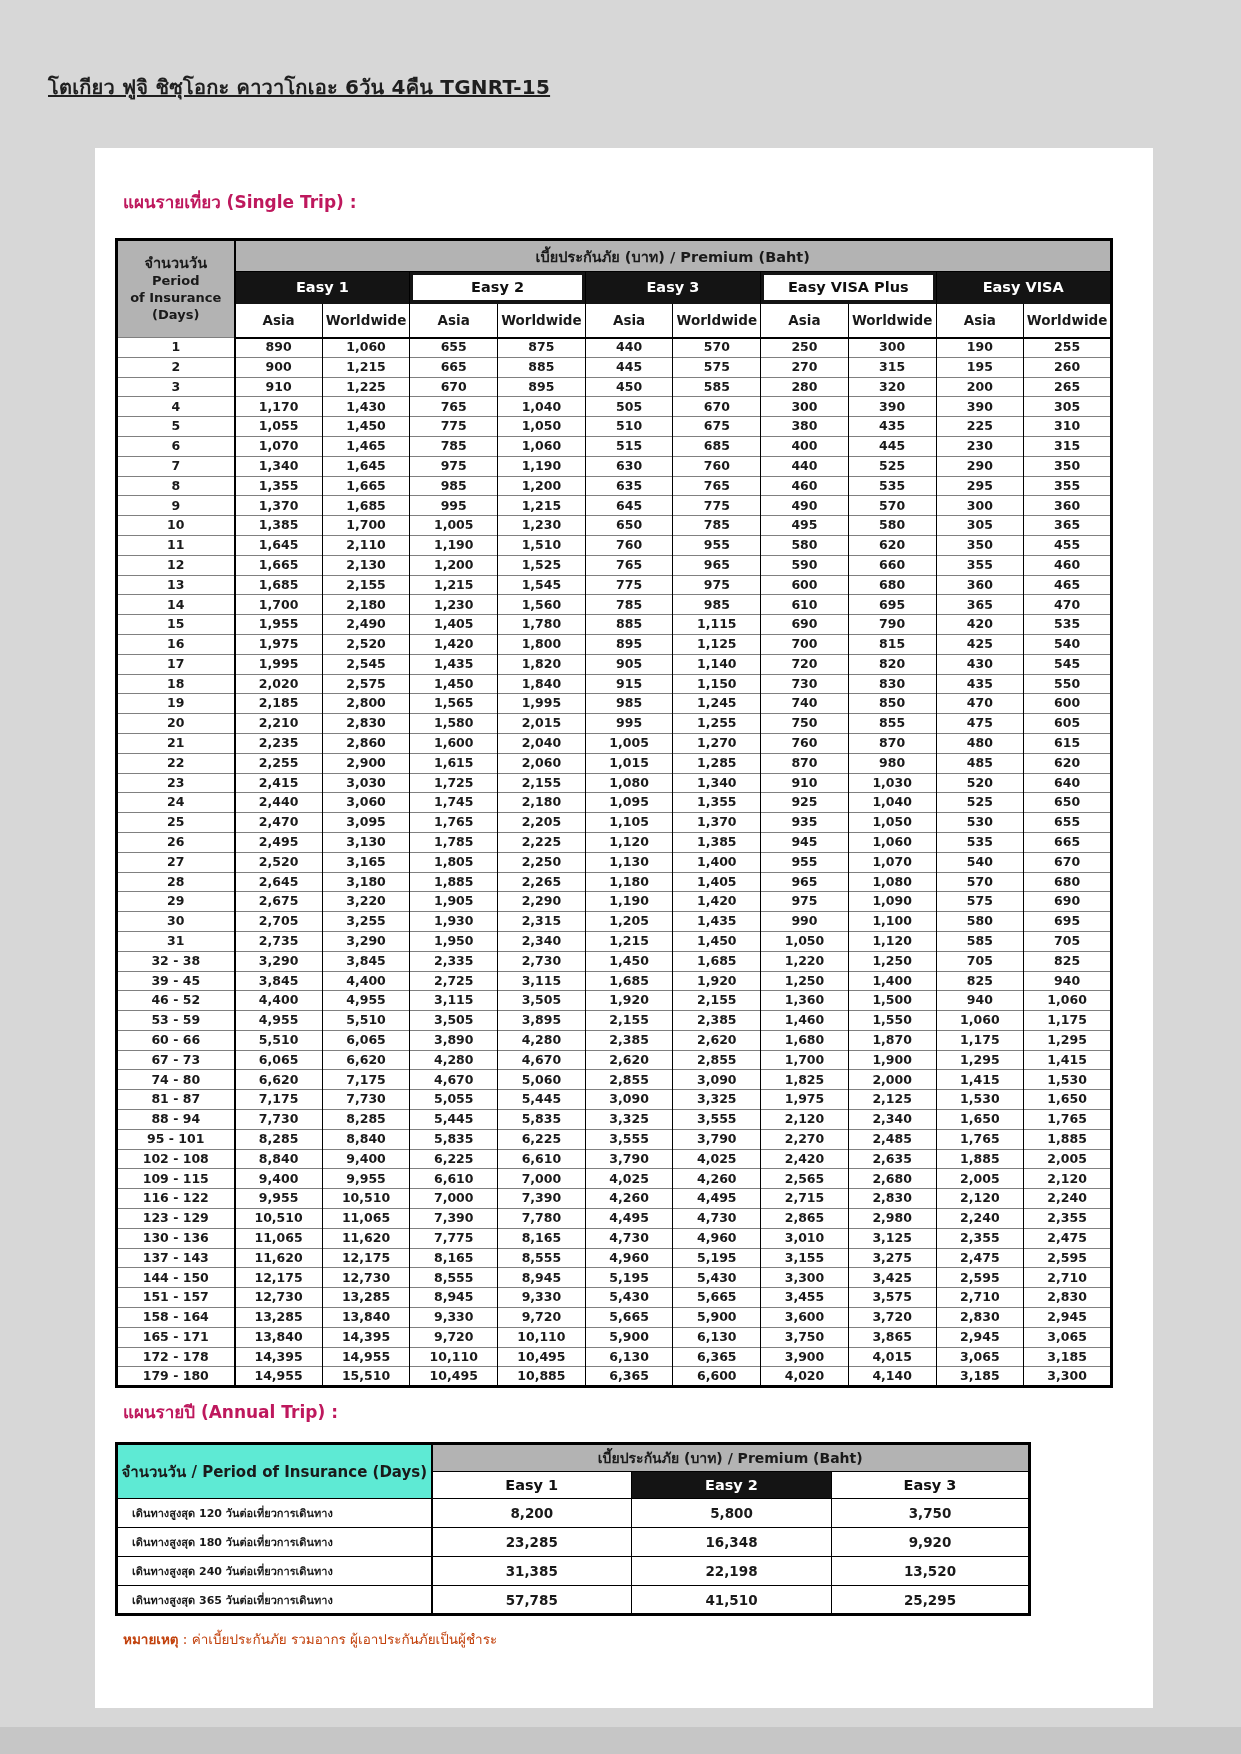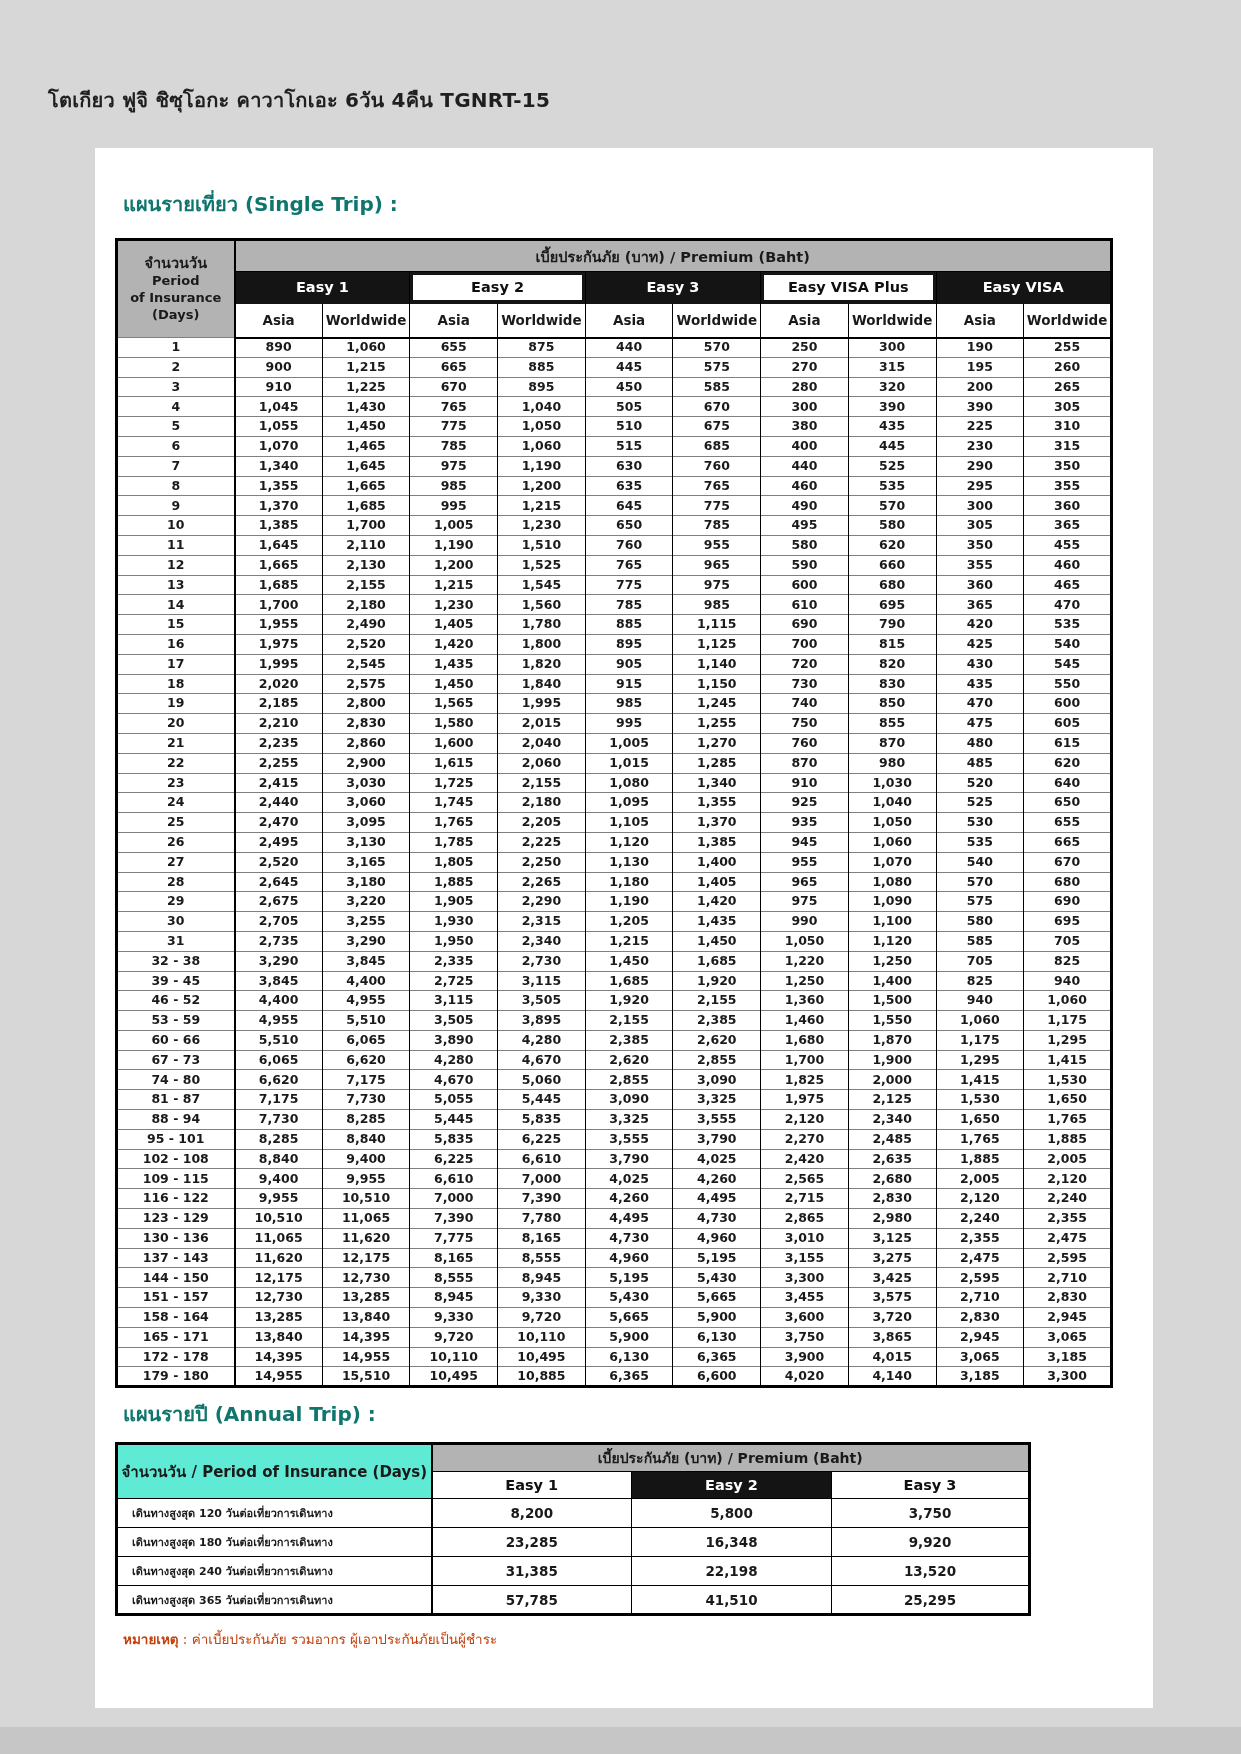--- a/index.html
+++ b/index.html
@@ -1,21 +1,21 @@
 <!DOCTYPE html>
 <html><head>
 <meta charset="utf-8">
 <style>
   html,body{margin:0;padding:0;background:#b9b9b9;}
   .page{position:relative;width:1241px;height:1754px;background:#d7d7d7;
         font-family:"DejaVu Sans",sans-serif;color:#1a1a1a;overflow:hidden;margin:0 auto;}
-  .page-title{position:absolute;left:48px;top:84px;font-size:20px;font-weight:600;color:#1f1f1f;letter-spacing:.2px;}
+  .page-title{position:absolute;left:48px;top:71px;font-size:20px;font-weight:600;color:#1f1f1f;letter-spacing:.2px;text-decoration:underline;}
   .panel{position:absolute;left:95px;top:148px;width:1058px;height:1560px;background:#ffffff;}
   .bottom-band{position:absolute;left:0;top:1727px;width:1241px;height:27px;background:#c6c6c6;}
-  .section-title{position:absolute;font-size:20px;font-weight:700;color:#0f766e;}
+  .section-title{position:absolute;font-size:17px;font-weight:700;color:#be185d;}
   #st-title{left:28px;top:40px;}
   #at-title{left:28px;top:1250px;}
 
   table{border-collapse:collapse;table-layout:fixed;}
 
   
   #single-trip{position:absolute;left:20px;top:90px;width:995px;height:1007px;border:3px solid #000;}
   #single-trip th,#single-trip td{padding:0;text-align:center;vertical-align:middle;overflow:hidden;}
   #single-trip .h1{height:32px;} #single-trip .h2{height:32px;} #single-trip .h3{height:34px;}
   .st-days-head{background:#b3b3b3;border-right:2.5px solid #000;font-weight:700;line-height:1.3;}
@@ -142,21 +142,21 @@
             <td class="val">895</td>
             <td class="val">450</td>
             <td class="val">585</td>
             <td class="val">280</td>
             <td class="val">320</td>
             <td class="val">200</td>
             <td class="val">265</td>
           </tr>
           <tr>
             <td class="days">4</td>
-            <td class="val">1,045</td>
+            <td class="val">1,170</td>
             <td class="val">1,430</td>
             <td class="val">765</td>
             <td class="val">1,040</td>
             <td class="val">505</td>
             <td class="val">670</td>
             <td class="val">300</td>
             <td class="val">390</td>
             <td class="val">390</td>
             <td class="val">305</td>
           </tr>

